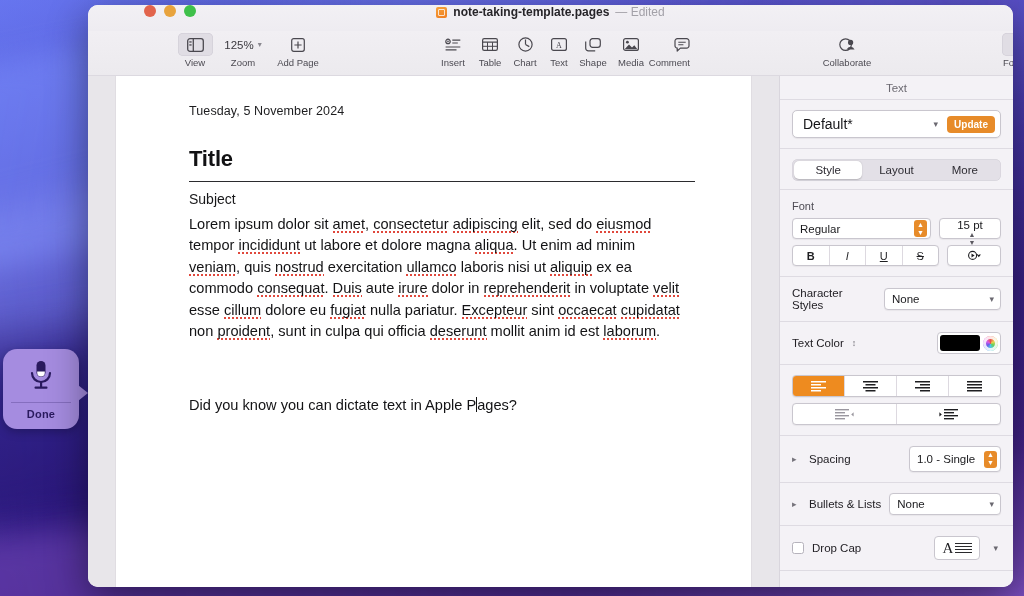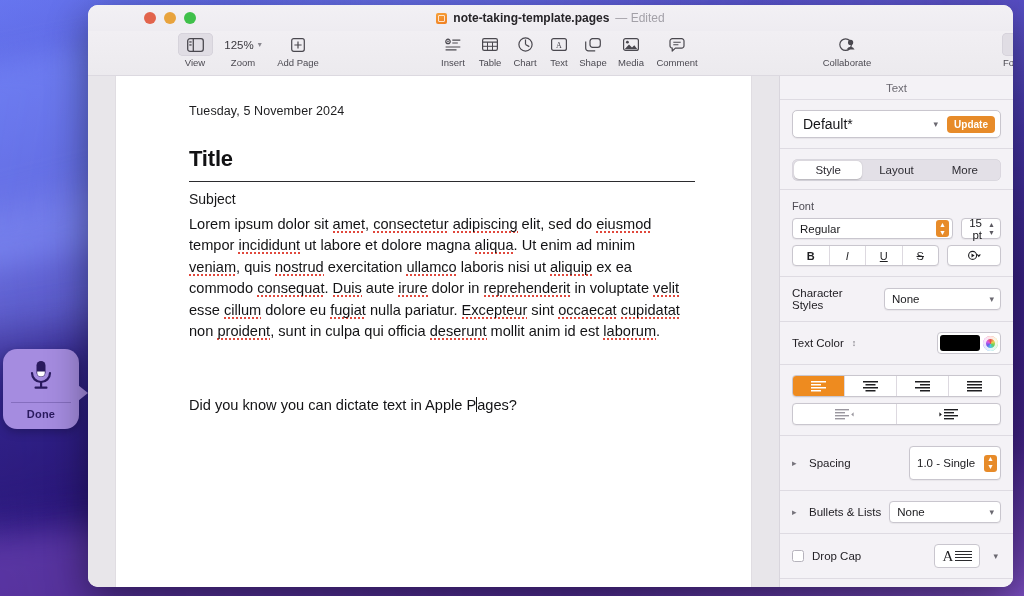--- a/index.html
+++ b/index.html
@@ -61,21 +61,21 @@
     border-radius: 10px;
     box-shadow: 0 12px 40px rgba(0,0,0,.45);
     overflow: hidden;
     display: flex; flex-direction: column;
   }
   
   #titlebar {
     height: 26px; flex: 0 0 26px;
     background: linear-gradient(180deg,#f2f0f4,#eeecf1);
     position: relative;
-    display: flex; align-items: center; padding-left: 45px;
+    display: flex;  padding-left: 45px;
   }
   .lights { display: flex; gap: 8px; margin-left: 11px; }
   .light { width: 12px; height: 12px; border-radius: 50%; }
   .light.red { background: #e2644c; }
   .light.yellow { background: #e8a33d; }
   .light.green { background: #3fc04a; }
   .title-center {
     position: absolute; left: 0; right: 0;
     display: flex; align-items: center; justify-content: center; gap: 6px;
     font-size: 12px;
@@ -375,21 +375,21 @@
         <div class="glyph">
           <svg width="16" height="13" viewBox="0 0 16 13">
             <rect x="0.6" y="0.6" width="14.8" height="11.8" rx="2" fill="none" stroke="#4a484f" stroke-width="1.2"></rect>
             <circle cx="4.4" cy="4.2" r="1.4" fill="#4a484f"></circle>
             <path d="M1.6 11.3 L6 6.6 L9 9.5 L11.3 7.2 L14.4 11.3 Z" fill="#4a484f"></path>
           </svg>
         </div>
         <div class="lbl">Media</div>
       </div>
 
-      <div class="tool" style="left:562px;">
+      <div class="tool" style="left:548px;align-items:flex-end;">
         <div class="glyph">
           <svg width="16" height="14" viewBox="0 0 16 14">
             <path d="M1 3.1 a2.4 2.4 0 0 1 2.4 -2.4 h9.2 a2.4 2.4 0 0 1 2.4 2.4 v4.6 a2.4 2.4 0 0 1 -2.4 2.4 H6.4 L3.2 13 V10.1 H3.4 a2.4 2.4 0 0 1 -2.4 -2.4 Z" fill="none" stroke="#4a484f" stroke-width="1.2" stroke-linejoin="round"></path>
             <line x1="4.3" y1="4.2" x2="11.7" y2="4.2" stroke="#4a484f" stroke-width="1.1"></line>
             <line x1="4.3" y1="6.7" x2="9.4" y2="6.7" stroke="#4a484f" stroke-width="1.1"></line>
           </svg>
         </div>
         <div class="lbl">Comment</div>
       </div>
 
@@ -459,21 +459,21 @@
 
 
           <div class="row" style="margin-bottom:6px;">
             <div class="field" style="flex:1;">
               <span class="val">Regular</span>
               <span class="stepper-o">
                   <span>▲</span>
                   <span>▼</span>
                 </span>
             </div>
-            <div class="field" style="width:40px;">
+            <div class="field" style="width:62px;flex-direction:column;">
               <span class="val" style="text-align:right;padding-right:4px;">15 pt</span>
               <span class="stepper-g">
                   <span>▲</span>
                   <span>▼</span>
                 </span>
             </div>
           </div>
 
           <div class="row">
             <div class="bar-group" style="flex:1;">
@@ -598,21 +598,21 @@
             </div>
           </div>
         </div>
 
         <div class="insp-div"></div>
 
         <div class="insp-sec">
           <div class="row">
             <span class="disclosure">▸</span>
             <span class="lbl-left" style="width:92px;">Spacing</span>
-            <div class="field" style="flex:1;height:34px;">
+            <div class="field" style="flex:1;height:26px;">
               <span class="val">1.0 - Single</span>
               <span class="stepper-o">
                   <span>▲</span>
                   <span>▼</span>
                 </span>
             </div>
           </div>
         </div>
 
         <div class="insp-div"></div>

